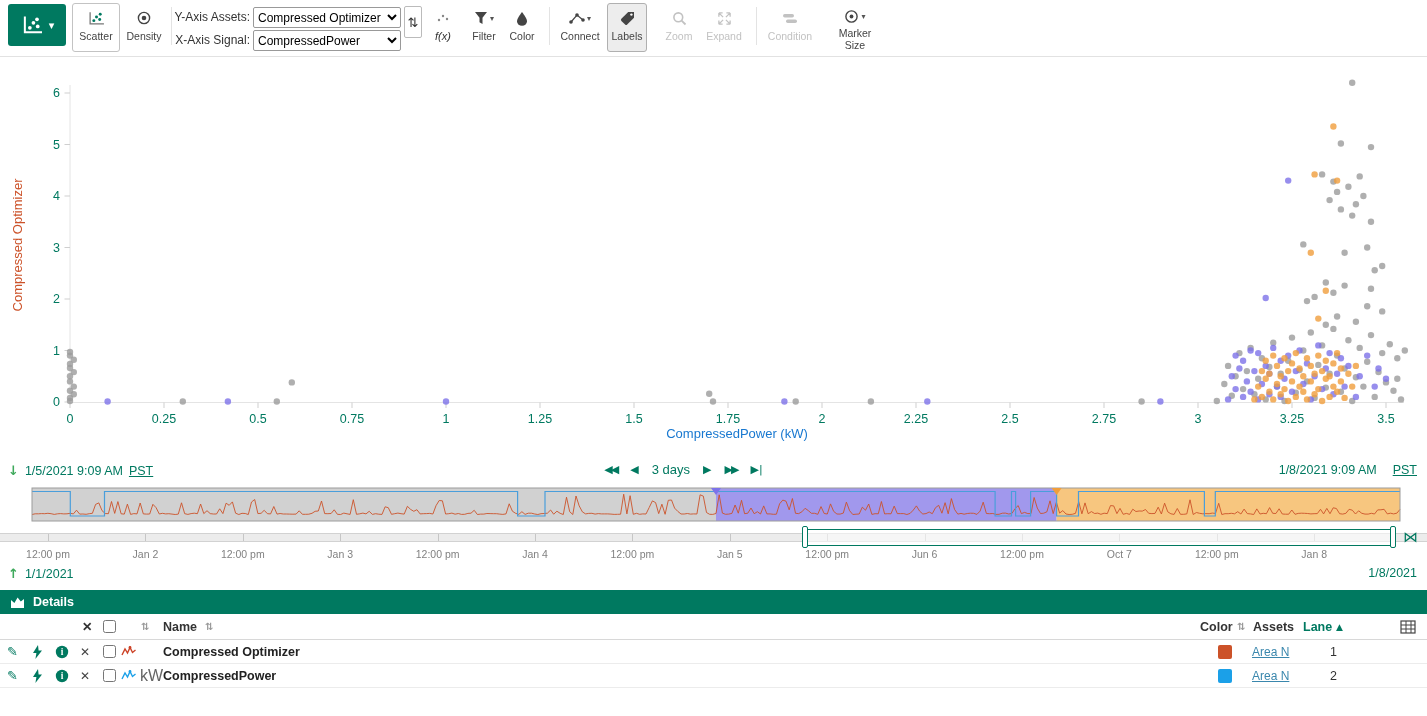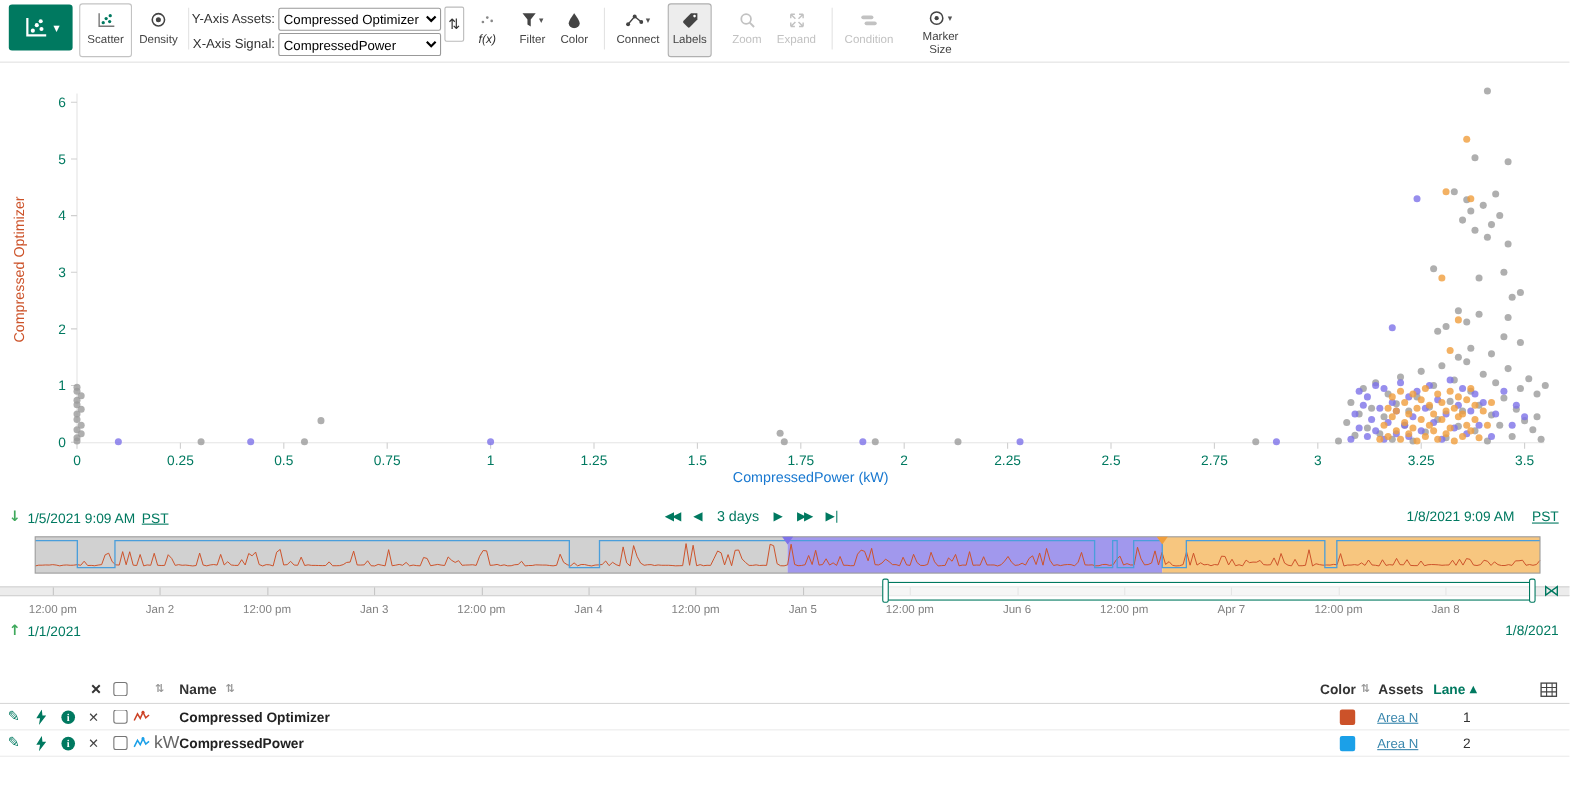--- a/index.html
+++ b/index.html
@@ -568,33 +568,39 @@
       <span style="left: 145.4px;">Jan 2</span>
       <span style="left: 242.8px;">12:00 pm</span>
       <span style="left: 340.2px;">Jan 3</span>
       <span style="left: 437.6px;">12:00 pm</span>
       <span style="left: 535px;">Jan 4</span>
       <span style="left: 632.4px;">12:00 pm</span>
       <span style="left: 729.8px;">Jan 5</span>
       <span style="left: 827.2px;">12:00 pm</span>
       <span style="left: 924.6px;">Jun 6</span>
       <span style="left: 1022px;">12:00 pm</span>
-      <span style="left: 1119.4px;">Apr 7</span>
+      <span style="left: 1119.4px;">Oct 7</span>
       <span style="left: 1216.8px;">12:00 pm</span>
       <span style="left: 1314.2px;">Jan 8</span>
     </div>
 
   <div id="rangerow">
     <div class="left">
       <span class="green-arrow glyph">↑</span>
       <span>1/1/2021</span>
     </div>
     <div class="right">1/8/2021</div>
   </div>
 
+  <div id="details-bar">
+    <svg width="15" height="14" viewBox="0 0 15 14">
+      <path d="M1,13 V5 l3.4,3 3.2,-5.4 3.2,3.8 3.2,-2.4 V13 Z" fill="#fff"></path>
+    </svg>
+    <span>Details</span>
+  </div>
 
   <div id="details-table">
 
     <div class="trow" id="thead">
       <div class="cell hcell" style="left:82px">✕</div>
       <div class="cell" style="left:103px">
           <input type="checkbox" style="">
         </div>
       <div class="cell sort glyph" style="left:141px">⇅</div>
       <div class="cell hcell" style="left:163px">Name</div>

